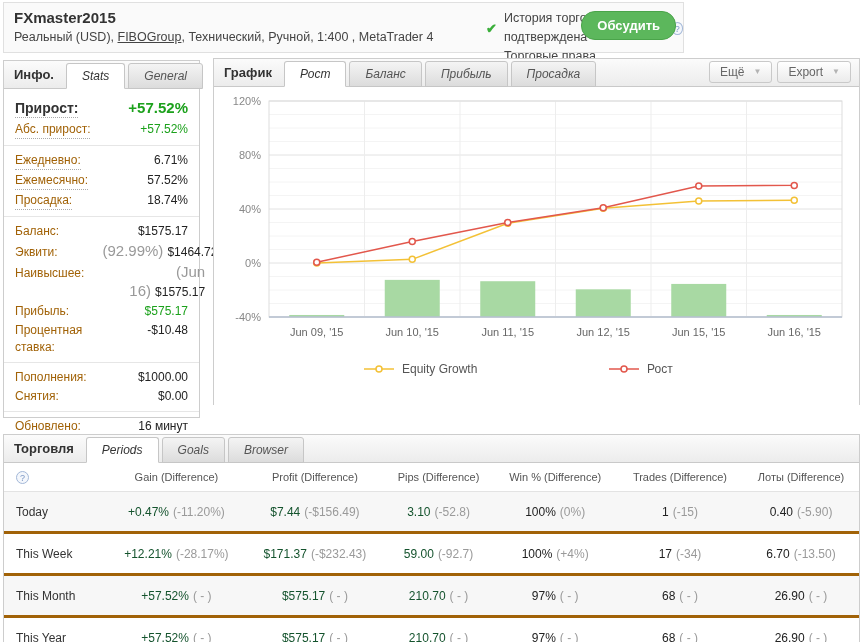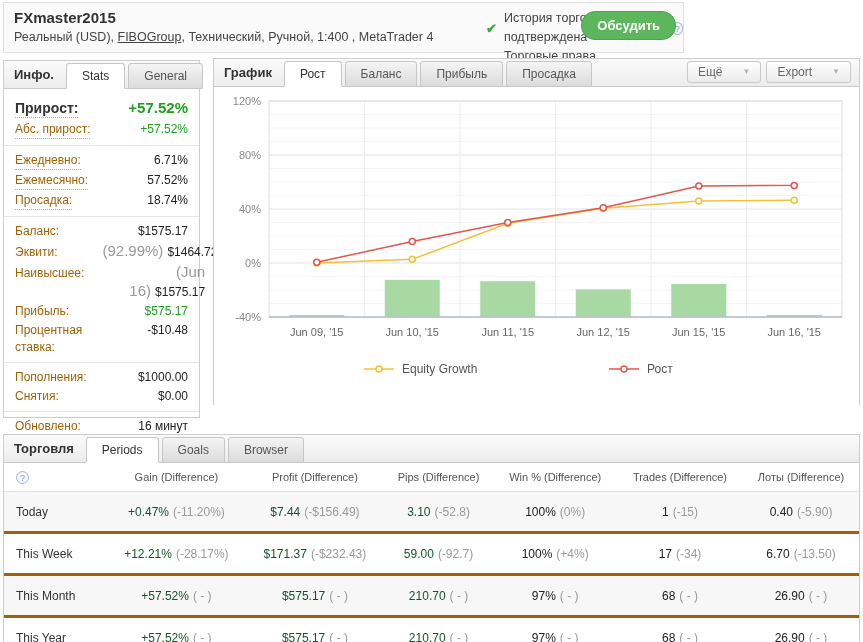--- a/index.html
+++ b/index.html
@@ -13,24 +13,24 @@
   .verifs{position:absolute;left:482px;top:6px;}
   .verif-row{display:flex;align-items:center;gap:7px;font-size:12.5px;color:#444;line-height:19px;}
   .check-icon{color:#3aae3a;font-weight:bold;font-size:13px;}
   .help-icon{display:inline-block;width:13px;height:13px;border:1px solid #a3b8d8;border-radius:50%;color:#7b97c4;font-size:9px;line-height:12px;text-align:center;background:#f4f7fc;box-sizing:border-box;cursor:pointer;}
   .discuss-btn{position:absolute;right:7px;top:8px;padding:6px 15px;background:#5cb75c;border:1px solid #4aa44a;border-radius:14px;color:#fff;font-weight:bold;font-size:13px;cursor:pointer;}
 
   
   .panel{position:absolute;border:1px solid #cdcdcd;background:#fff;box-sizing:border-box;}
   .panel-head{display:flex;align-items:flex-end;height:27px;background:linear-gradient(#fbfbfb,#ececec);border-bottom:1px solid #c9c9c9;}
   .panel-title{font-weight:bold;font-size:13px;color:#333;padding:0 12px 6px 10px;}
-  .tab{font-size:12px;color:#555;padding:5px 15px;background:linear-gradient(#f4f4f4,#dcdcdc);border:1px solid #c6c6c6;border-radius:3px 3px 0 0;margin:0 3px -1px 0;cursor:pointer;white-space:nowrap;}
+  .tab{font-size:12px;color:#555;padding:5px 15px;background:linear-gradient(#f4f4f4,#dcdcdc);border:1px solid #c6c6c6;border-radius:3px 3px 0 0;margin:0 3px -1px 0;cursor:pointer;white-space:nowrap;font-style:italic;}
   .tab.active{background:#fff;border-bottom:1px solid #fff;color:#333;}
   .btn-group{margin-left:auto;display:flex;gap:5px;align-items:center;padding-right:8px;align-self:center;padding-bottom:2px;}
-  .mini-btn{display:inline-flex;align-items:center;gap:20px;font-size:12px;color:#666;background:linear-gradient(#fff,#ebebeb);border:1px solid #c9c9c9;border-radius:3px;padding:3px 10px;cursor:pointer;}
+  .mini-btn{display:inline-flex;align-items:center;gap:9px;font-size:12px;color:#666;background:linear-gradient(#fff,#ebebeb);border:1px solid #c9c9c9;border-radius:3px;padding:3px 10px;cursor:pointer;}
   .arrow{font-size:8px;color:#b3b3b3;}
 
   
   #info-panel{left:3px;top:60px;width:197px;height:358px;}
   .stat-list{padding-top:7px;}
   .stat-row{display:flex;justify-content:space-between;align-items:baseline;padding:1px 11px;font-size:12px;line-height:17px;gap:45px;}
   .stat-label{color:#a16207;}
   .stat-label.dotted{border-bottom:1px dotted #aaa;}
   .stat-label.link{text-decoration:underline;color:#333;cursor:pointer;}
   .stat-right{text-align:right;color:#222;}

